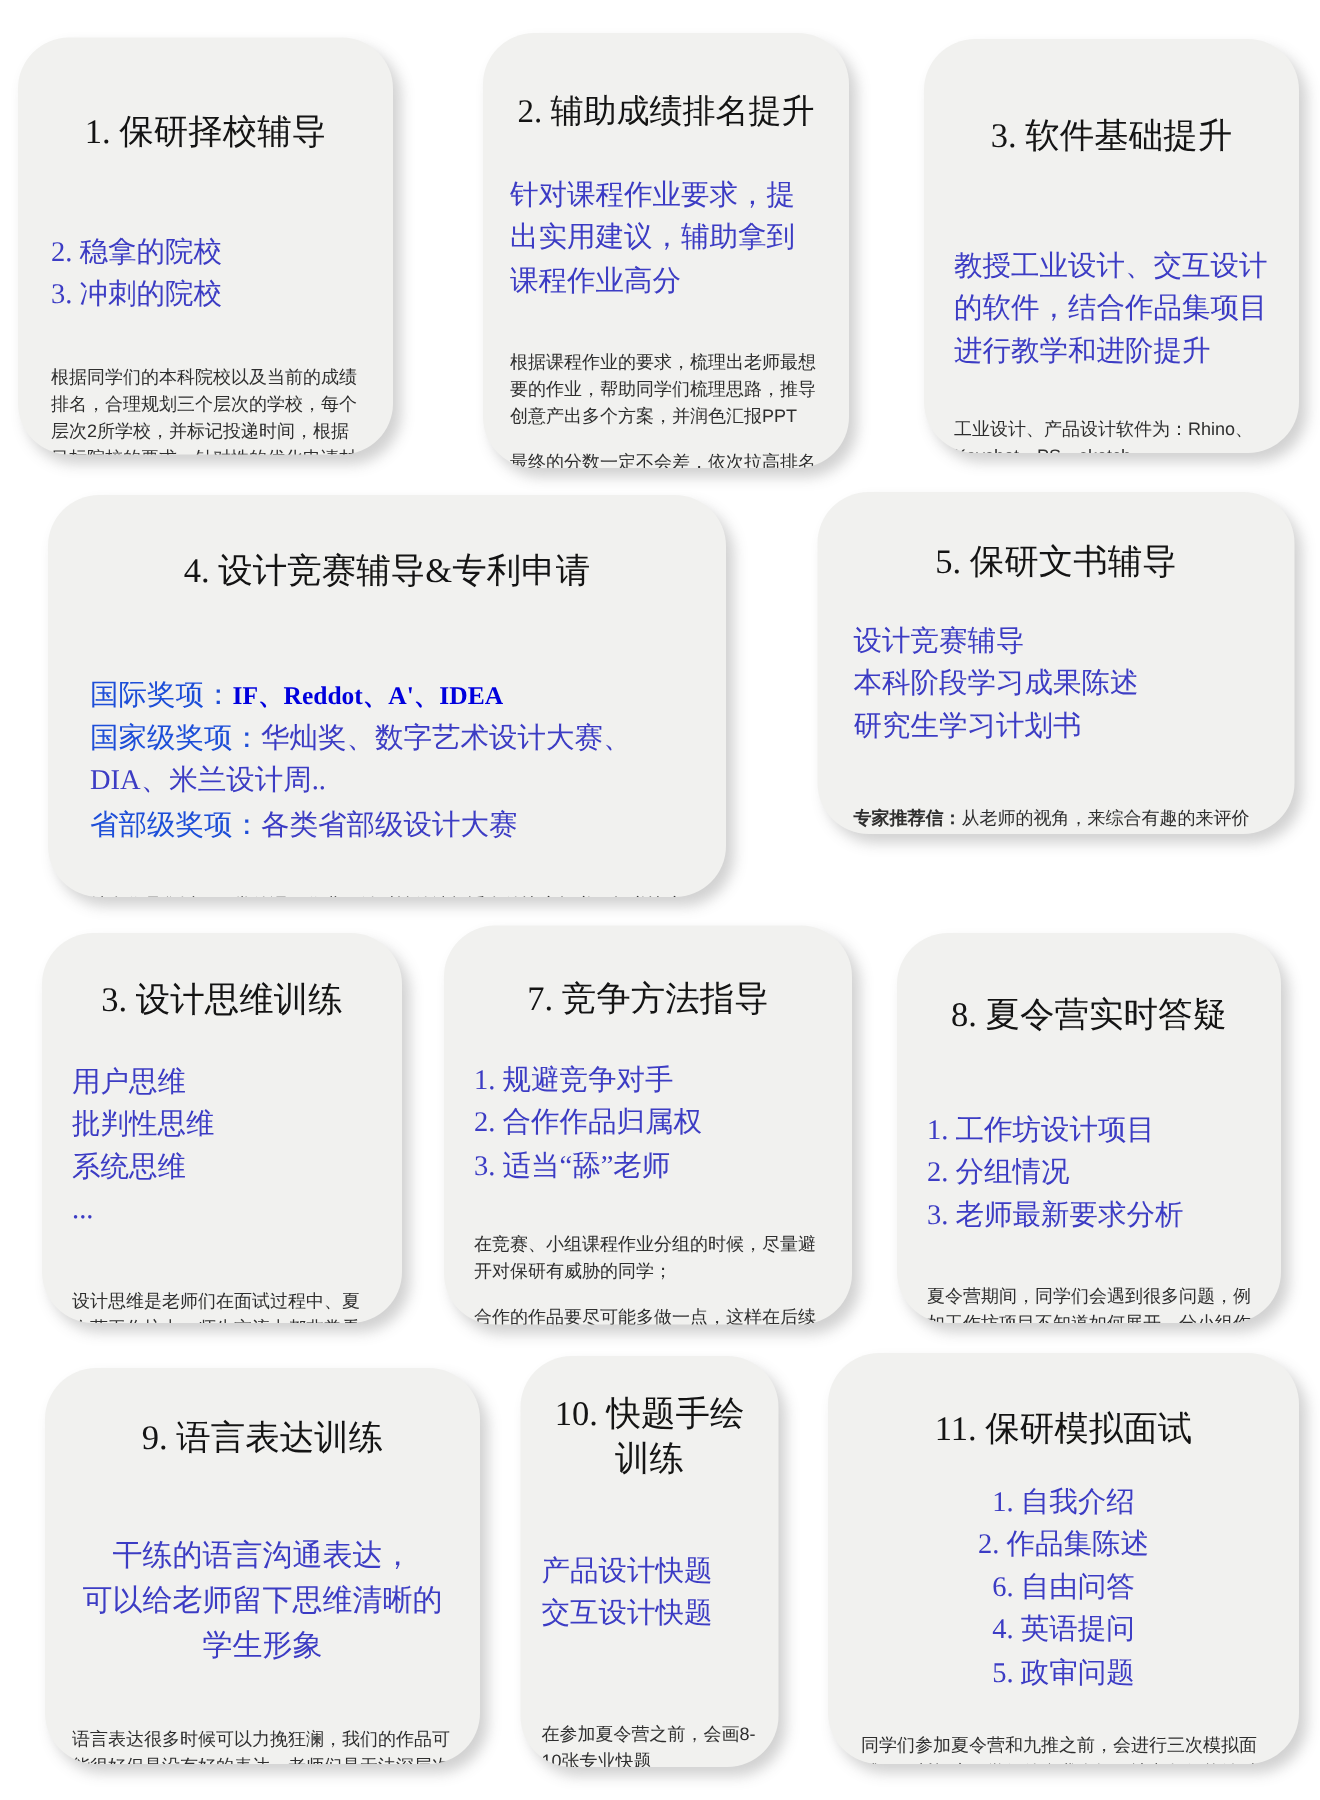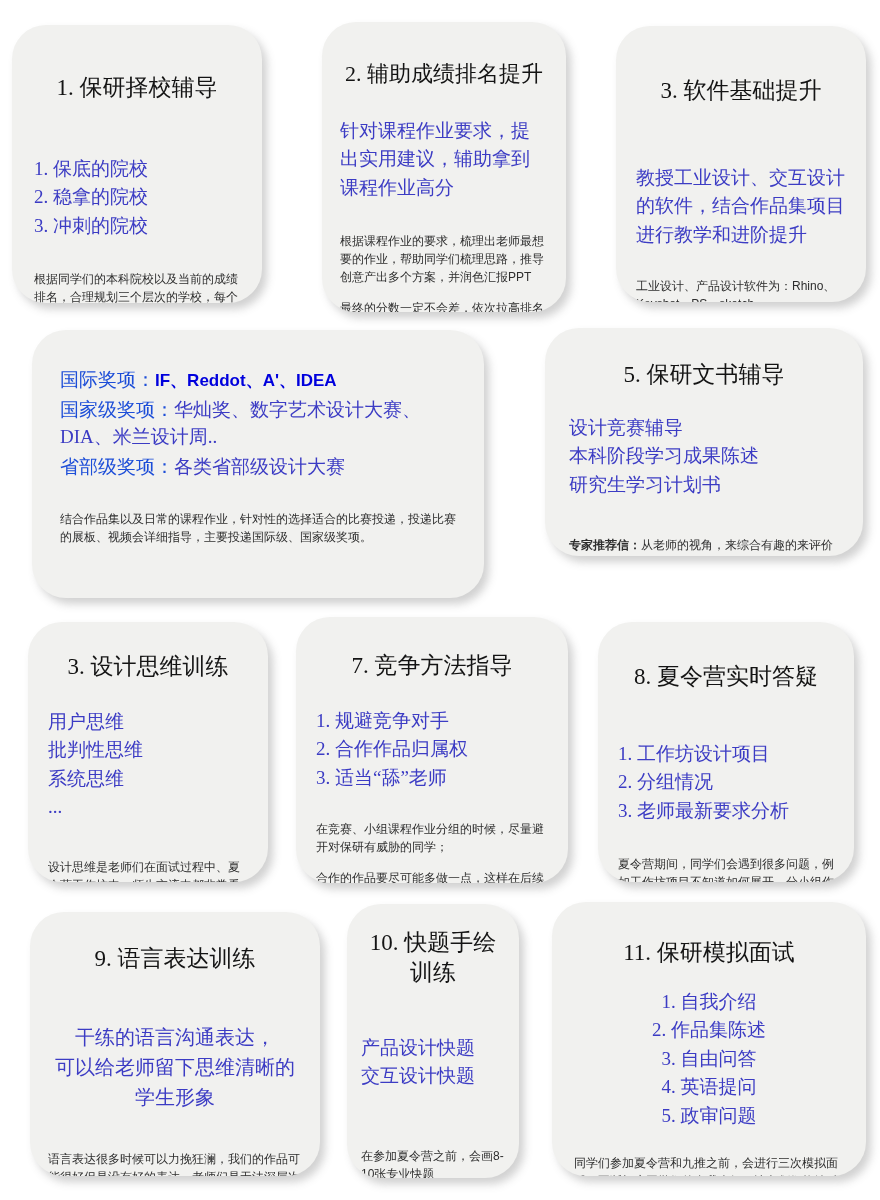--- a/index.html
+++ b/index.html
@@ -49,21 +49,21 @@
   
   .awards .line {
     font-family: "Liberation Serif", "DejaVu Serif", serif;
     font-size: 19px;
     line-height: 1.45;
     margin-bottom: 2px;
   }
   .awards .lbl { color: #1d4ed8; }
   .awards .val { color: var(--highlight-blue, #3c3cc4); }
   .awards .award-bold .val {
-    font-family: Liberation Sans, sans-serif;
+    font-family: Liberation Serif, serif;
     font-weight: bold;
     font-size: 17px;
     color: var(--award-blue, #0000dd);
   }
   .entries .line {
     font-size: 12px;
     color: var(--body-color, #2e2e2e);
     line-height: 1.45;
   }
   .entries .lbl { font-weight: bold; }
@@ -109,21 +109,20 @@
   .c11 .highlights { margin-bottom: 24px; text-align: center; }
 </style>
 </head>
 <body>
 
 <div class="page">
 
   <div class="card c1">
     <h2 class="title">1. 保研择校辅导</h2>
     <div class="highlights">
-        <div class="line">1. 保底的院校</div>
         <div class="line">2. 稳拿的院校</div>
         <div class="line">3. 冲刺的院校</div>
       </div>
     <div class="body">
         <div class="line">根据同学们的本科院校以及当前的成绩排名，合理规划三个层次的学校，每个层次2所学校，并标记投递时间，根据目标院校的要求，针对性的优化申请材料</div>
       </div>
   </div>
 
   <div class="card c2">
     <h2 class="title">2. 辅助成绩排名提升</h2>
@@ -140,20 +139,21 @@
     <h2 class="title">3. 软件基础提升</h2>
     <div class="highlights">
         <div class="line">教授工业设计、交互设计的软件，结合作品集项目进行教学和进阶提升</div>
       </div>
     <div class="body">
         <div class="line">工业设计、产品设计软件为：Rhino、Keyshot、PS，sketch</div>
       </div>
   </div>
 
   <div class="card c4">
+    <h2 class="title">4. 设计竞赛辅导&amp;专利申请</h2>
     <div class="awards">
         <div class="line award-bold"><span class="lbl">国际奖项：</span><span class="val">IF、Reddot、A'、IDEA</span></div>
         <div class="line"><span class="lbl">国家级奖项：</span><span class="val">华灿奖、数字艺术设计大赛、DIA、米兰设计周..</span></div>
         <div class="line"><span class="lbl">省部级奖项：</span><span class="val">各类省部级设计大赛</span></div>
       </div>
     <div class="body">
         <div class="line">结合作品集以及日常的课程作业，针对性的选择适合的比赛投递，投递比赛的展板、视频会详细指导，主要投递国际级、国家级奖项。</div>
       </div>
   </div>
 
@@ -228,21 +228,21 @@
     <div class="body">
         <div class="line">在参加夏令营之前，会画8-10张专业快题</div>
       </div>
   </div>
 
   <div class="card c11">
     <h2 class="title">11. 保研模拟面试</h2>
     <div class="highlights">
         <div class="line">1. 自我介绍</div>
         <div class="line">2. 作品集陈述</div>
-        <div class="line">3. 自由问答</div>
+        <div class="line">6. 自由问答</div>
         <div class="line">4. 英语提问</div>
         <div class="line">5. 政审问题</div>
       </div>
     <div class="body">
         <div class="line">同学们参加夏令营和九推之前，会进行三次模拟面试。不断打磨同学们的自我介绍，让老师们能够对同学们印象深刻；对作品集的陈述做到极致完备，可以应对老师们的各种提问；英语问题的问答做到流程清晰完整，政审问题积极健康回答。</div>
       </div>
   </div>
 
 </div>
 

